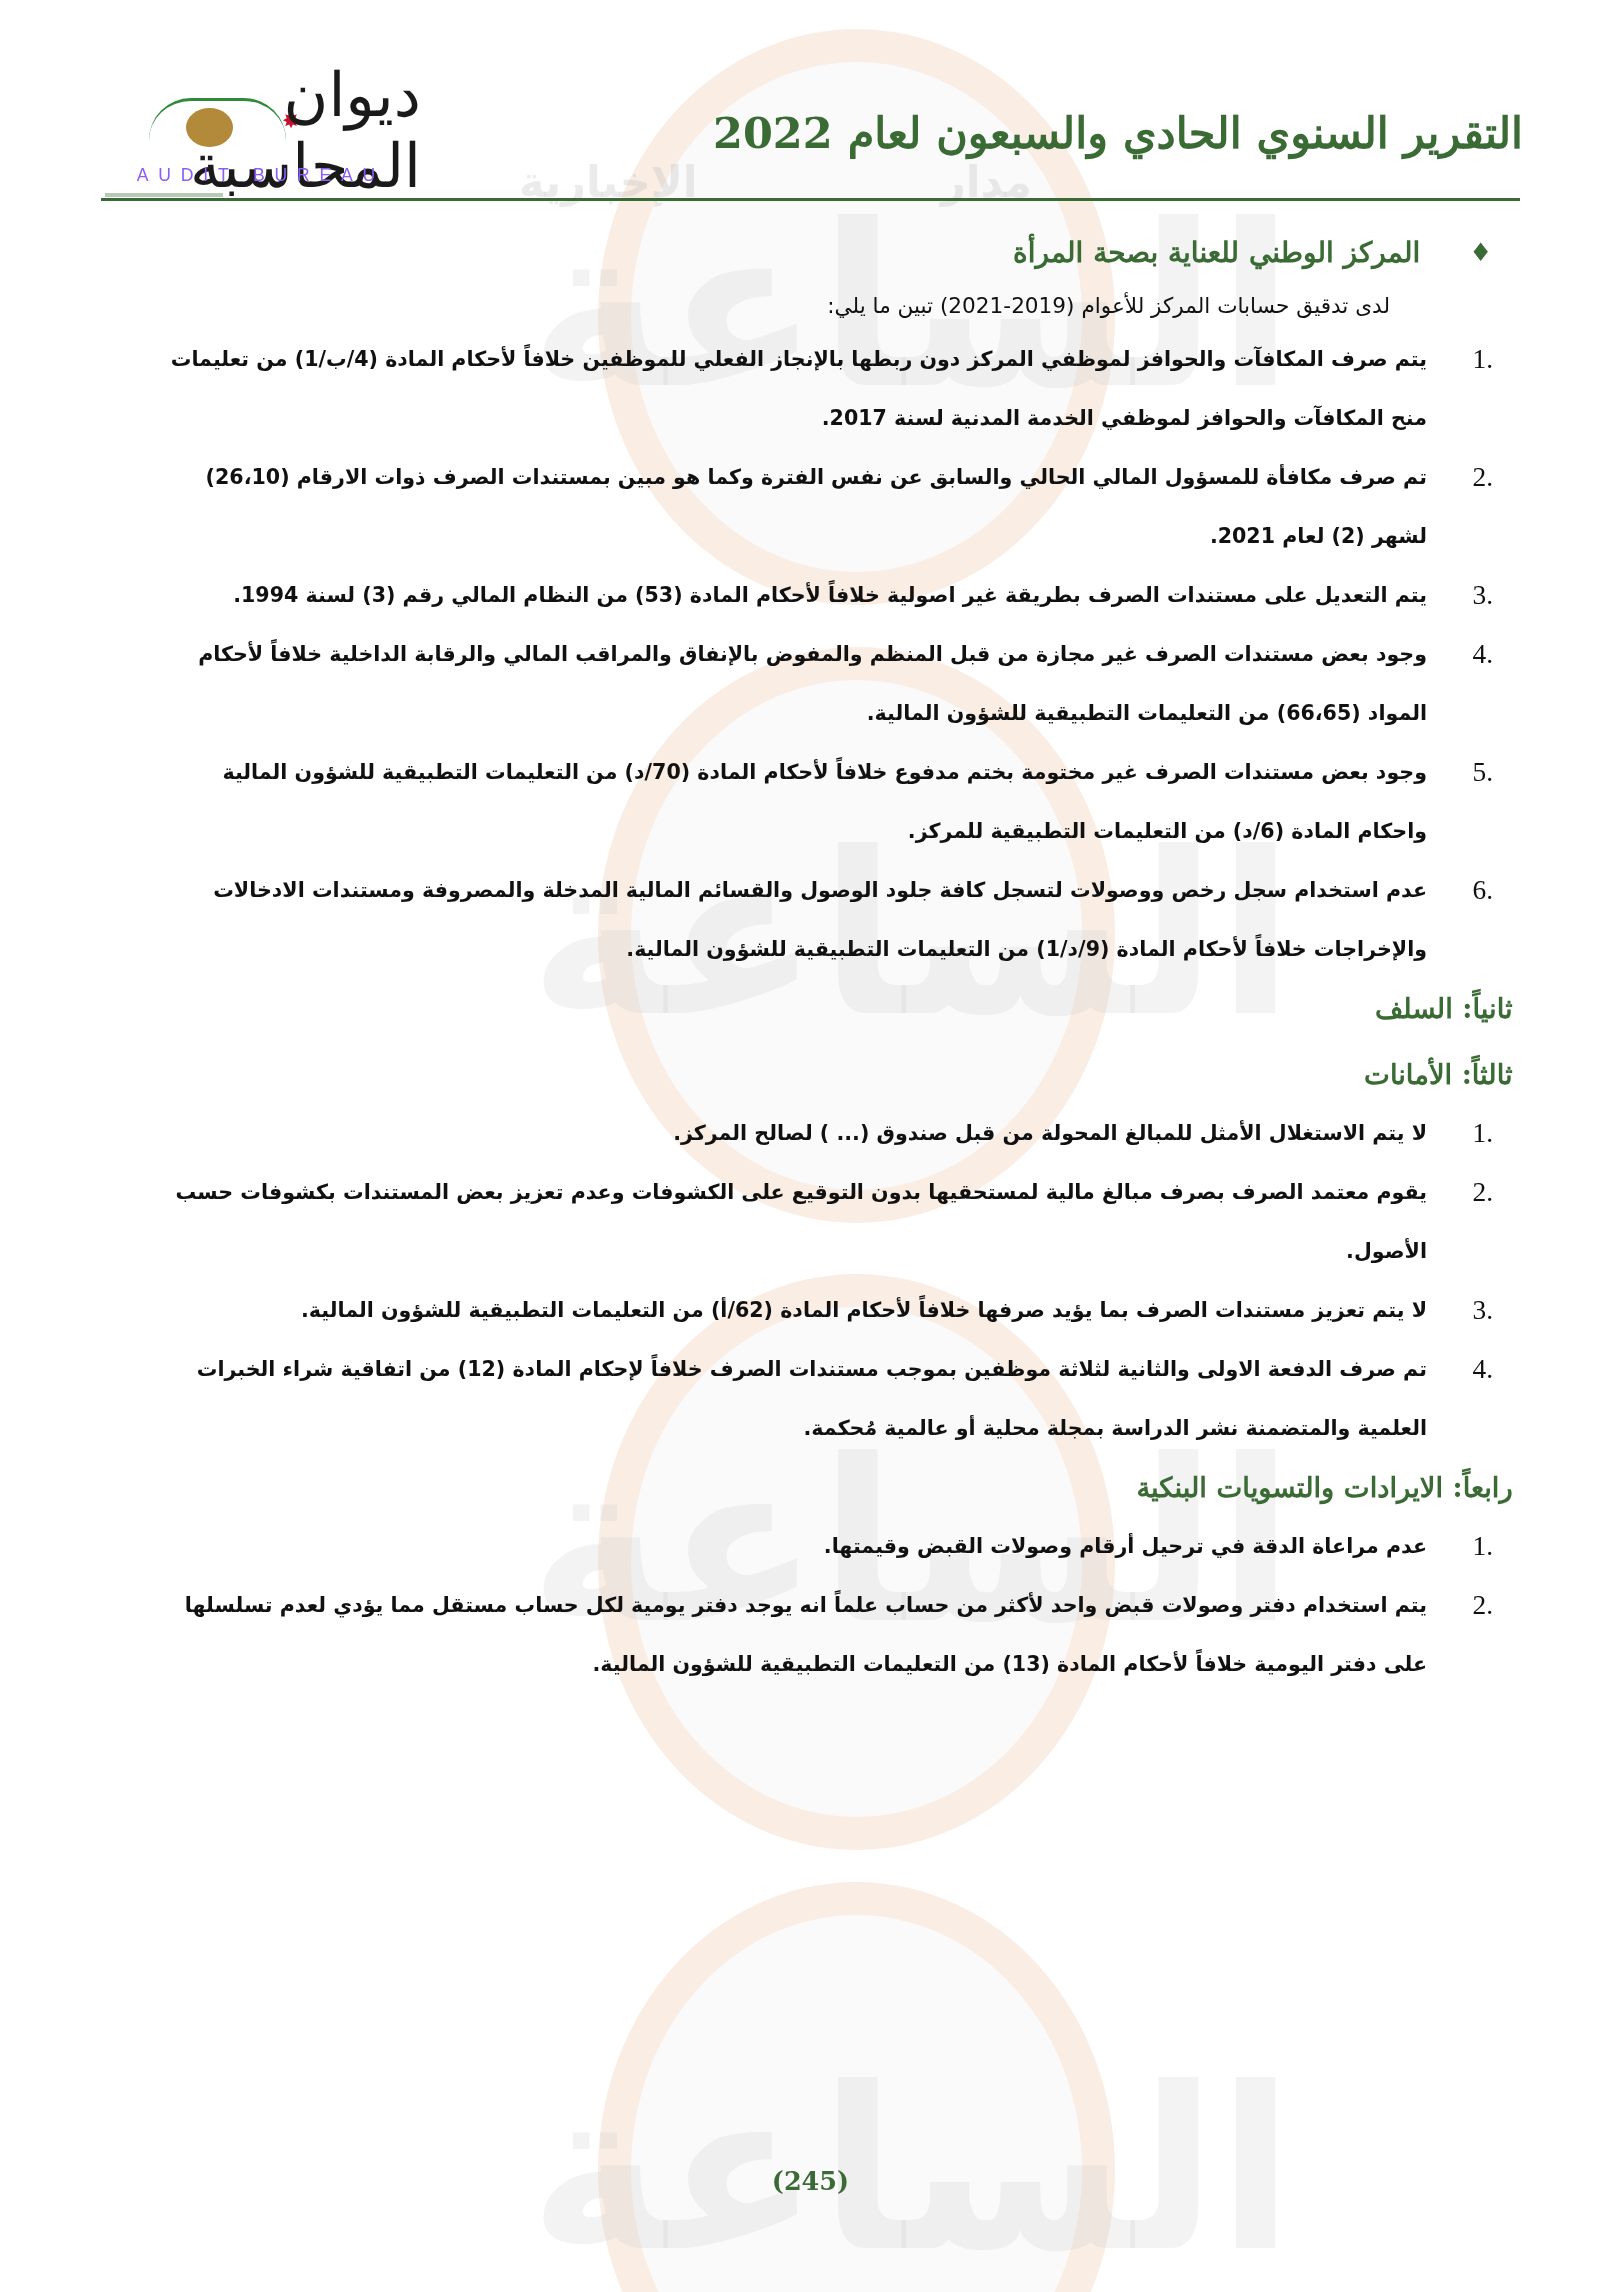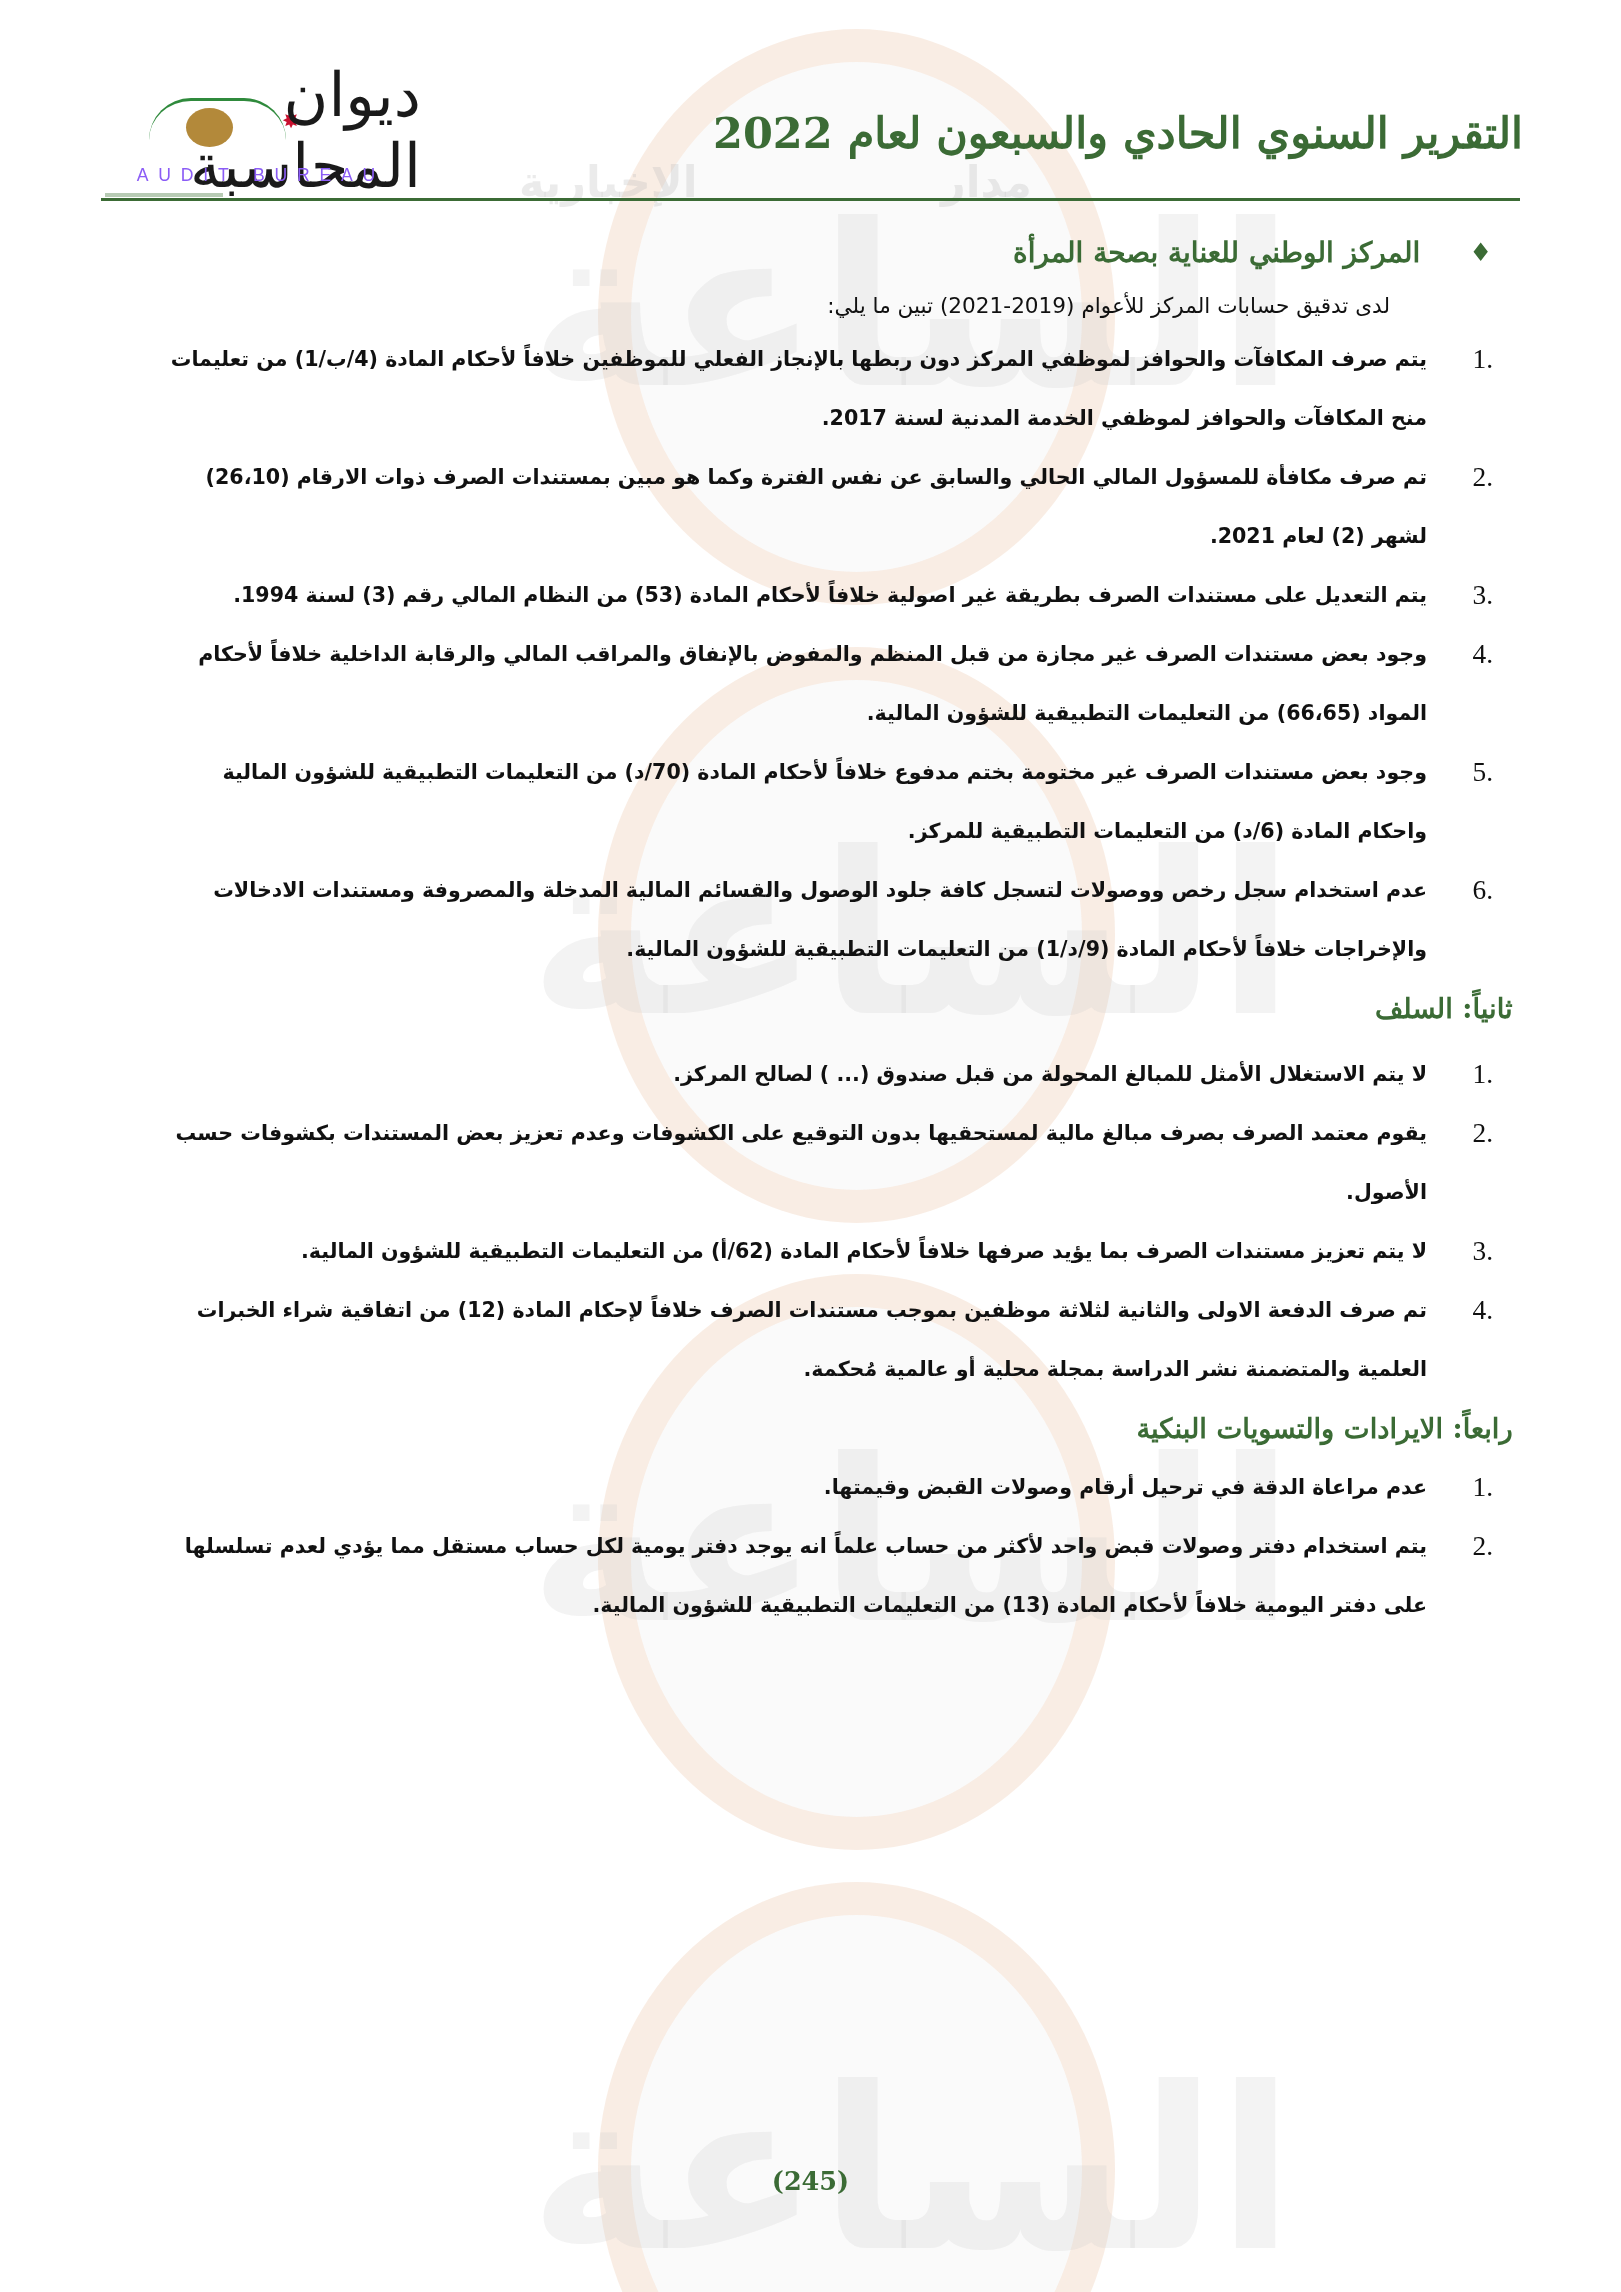--- a/index.html
+++ b/index.html
@@ -117,20 +117,21 @@
       <li><span class="num">2.</span><span>تم صرف مكافأة للمسؤول المالي الحالي والسابق عن نفس الفترة وكما هو مبين بمستندات الصرف ذوات الارقام (26،10) لشهر (2) لعام 2021.</span></li>
       <li><span class="num">3.</span><span>يتم التعديل على مستندات الصرف بطريقة غير اصولية خلافاً لأحكام المادة (53) من النظام المالي رقم (3) لسنة 1994.</span></li>
       <li><span class="num">4.</span><span>وجود بعض مستندات الصرف غير مجازة من قبل المنظم والمفوض بالإنفاق والمراقب المالي والرقابة الداخلية خلافاً لأحكام المواد (66،65) من التعليمات التطبيقية للشؤون المالية.</span></li>
       <li><span class="num">5.</span><span>وجود بعض مستندات الصرف غير مختومة بختم مدفوع خلافاً لأحكام المادة (70/د) من التعليمات التطبيقية للشؤون المالية واحكام المادة (6/د) من التعليمات التطبيقية للمركز.</span></li>
       <li><span class="num">6.</span><span>عدم استخدام سجل رخص ووصولات لتسجل كافة جلود الوصول والقسائم المالية المدخلة والمصروفة ومستندات الادخالات والإخراجات خلافاً لأحكام المادة (9/د/1) من التعليمات التطبيقية للشؤون المالية.</span></li>
     </ol>
 
     <div class="sub-head">ثانياً: السلف</div>
     <div class="gap"></div>
 
+    <div class="sub-head">ثالثاً: الأمانات</div>
     <ol class="items">
       <li><span class="num">1.</span><span>لا يتم الاستغلال الأمثل للمبالغ المحولة من قبل صندوق (... ) لصالح المركز.</span></li>
       <li><span class="num">2.</span><span>يقوم معتمد الصرف بصرف مبالغ مالية لمستحقيها بدون التوقيع على الكشوفات وعدم تعزيز بعض المستندات بكشوفات حسب الأصول.</span></li>
       <li><span class="num">3.</span><span>لا يتم تعزيز مستندات الصرف بما يؤيد صرفها خلافاً لأحكام المادة (62/أ) من التعليمات التطبيقية للشؤون المالية.</span></li>
       <li><span class="num">4.</span><span>تم صرف الدفعة الاولى والثانية لثلاثة موظفين بموجب مستندات الصرف خلافاً لإحكام المادة (12) من اتفاقية شراء الخبرات العلمية والمتضمنة نشر الدراسة بمجلة محلية أو عالمية مُحكمة.</span></li>
     </ol>
 
     <div class="sub-head">رابعاً: الايرادات والتسويات البنكية</div>
     <ol class="items">
       <li><span class="num">1.</span><span>عدم مراعاة الدقة في ترحيل أرقام وصولات القبض وقيمتها.</span></li>

